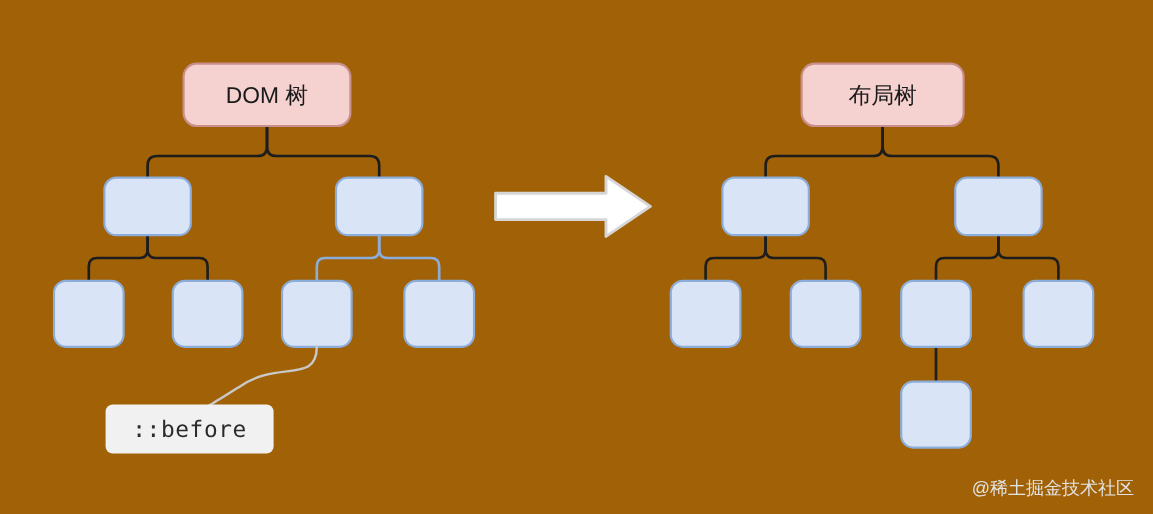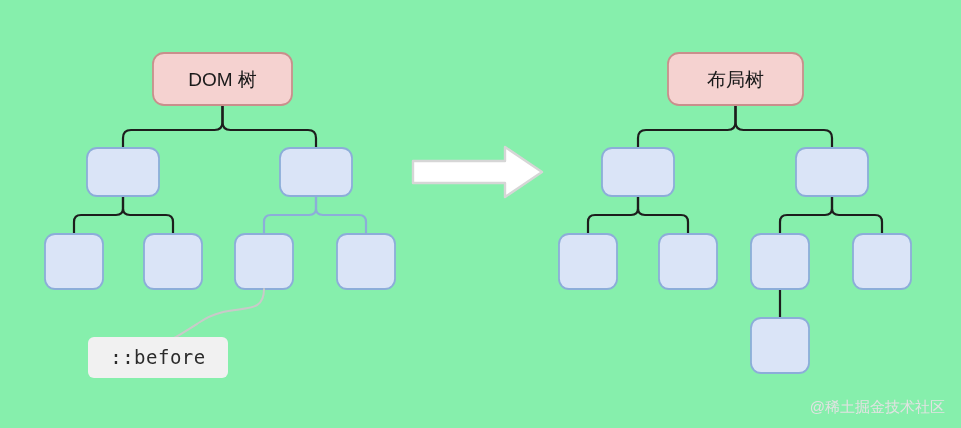--- a/index.html
+++ b/index.html
@@ -7,21 +7,21 @@
     padding: 0;
     background: #ffffff;
   }
   body {
     font-family: "Liberation Sans", sans-serif;
   }
   #canvas {
     position: relative;
     width: 961px;
     height: 428px;
-    background: #86efac;
+    background: #a16207;
     overflow: hidden;
     text-align: center;
   }
   #diagram-svg {
     position: absolute;
     top: 0;
     left: 0;
     width: 961px;
     height: 428px;
   }

